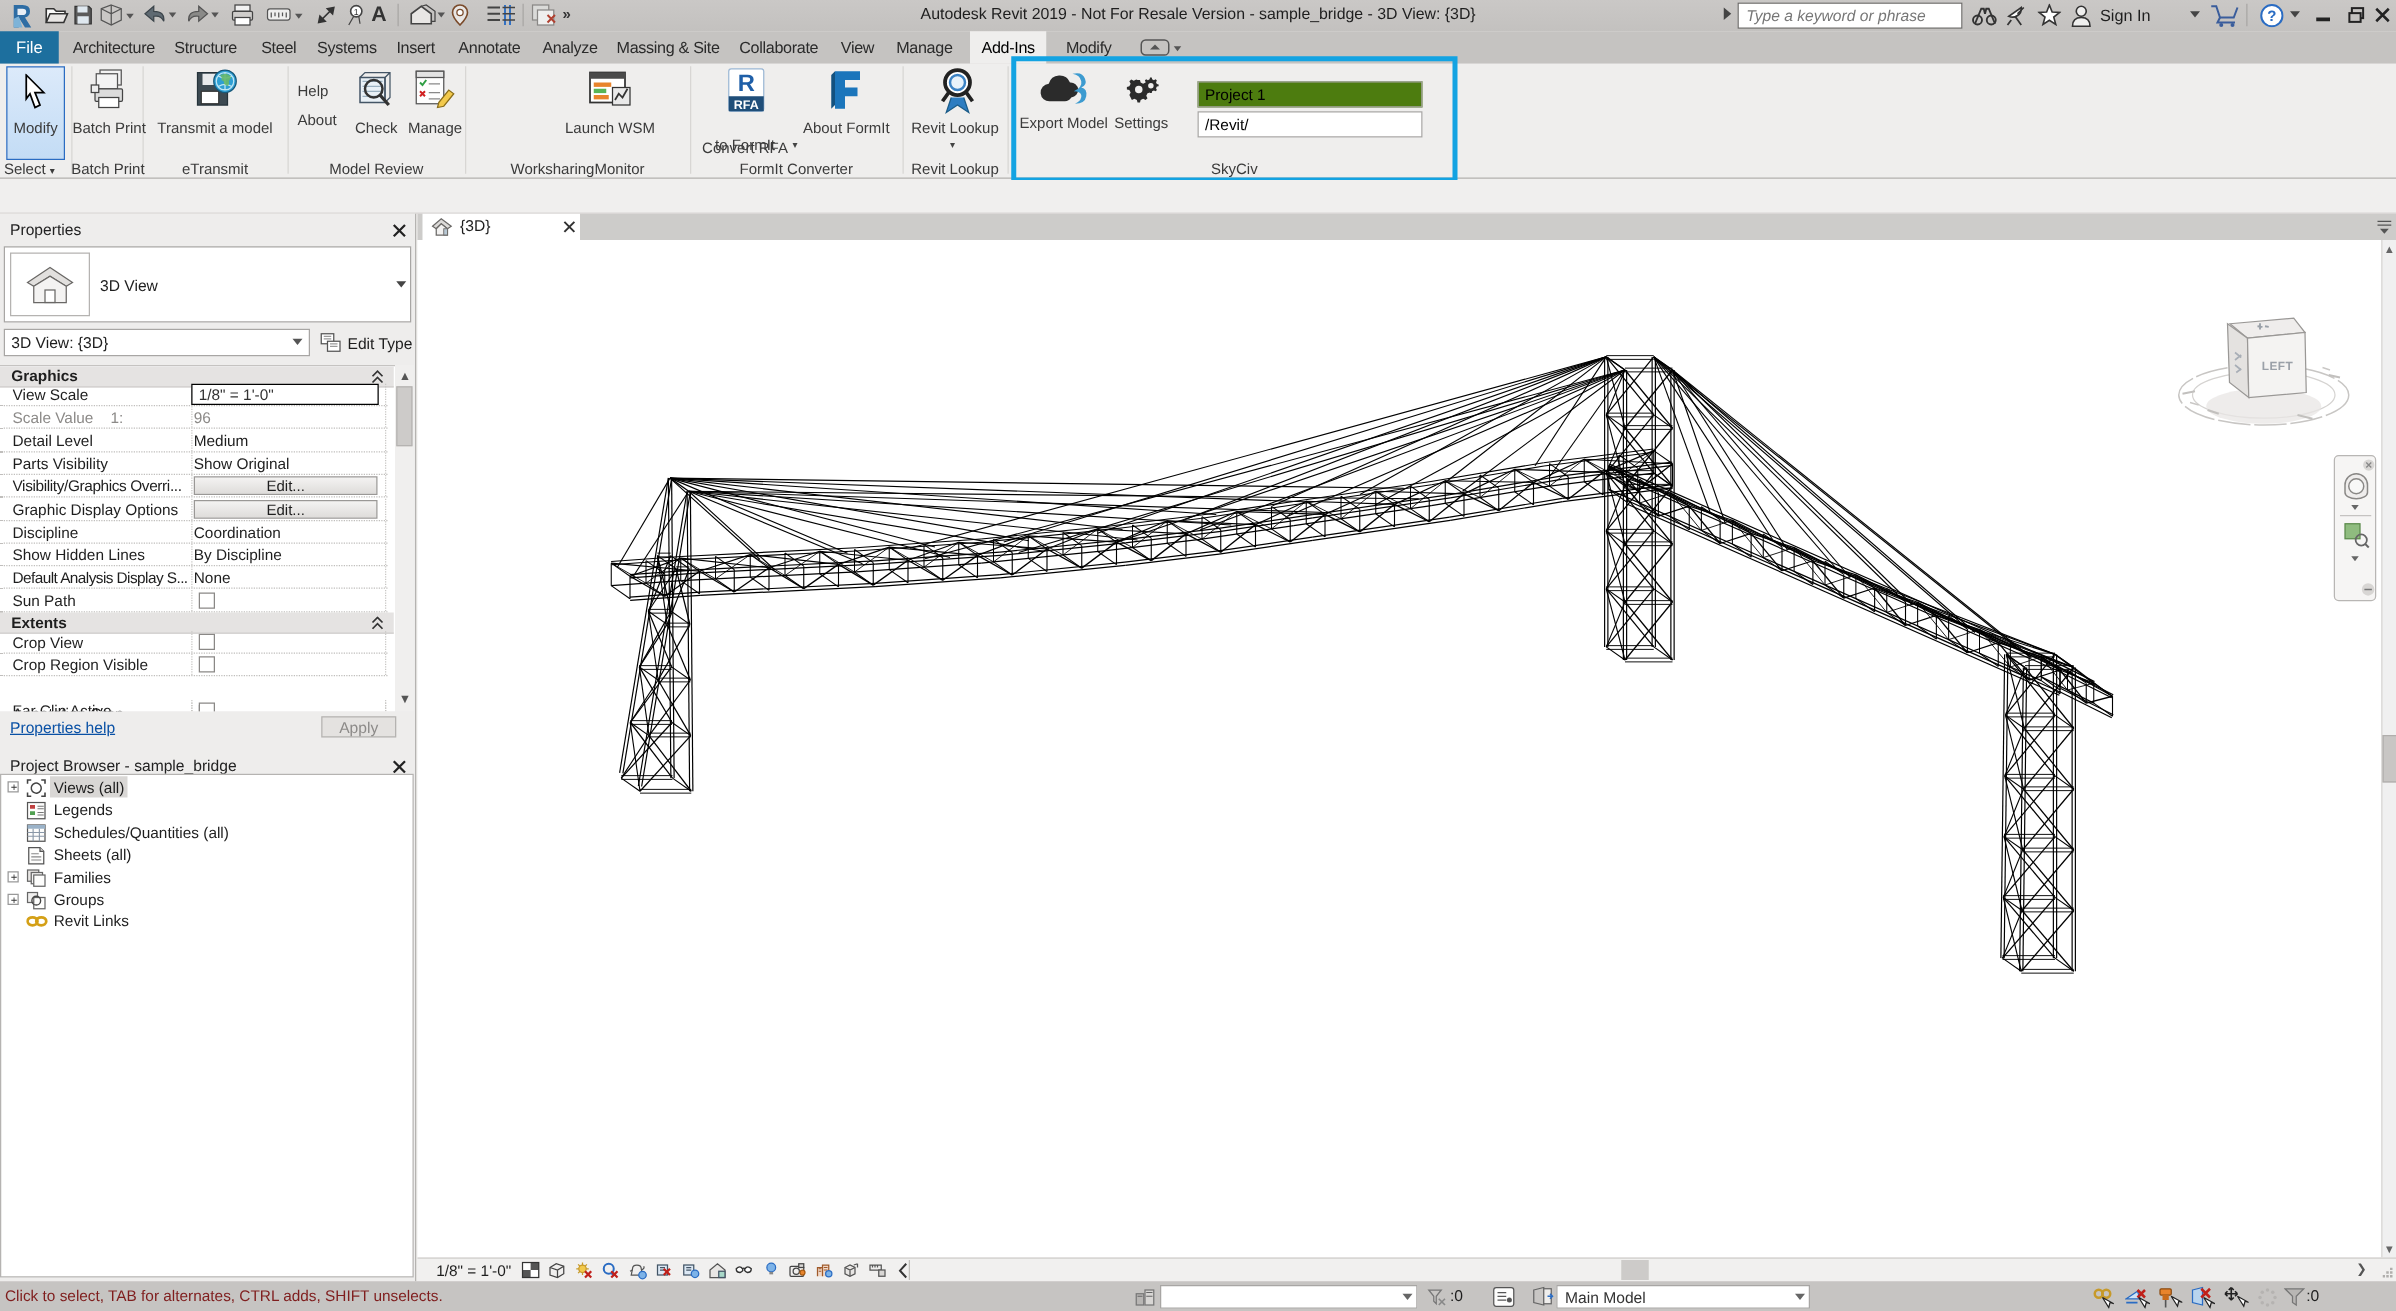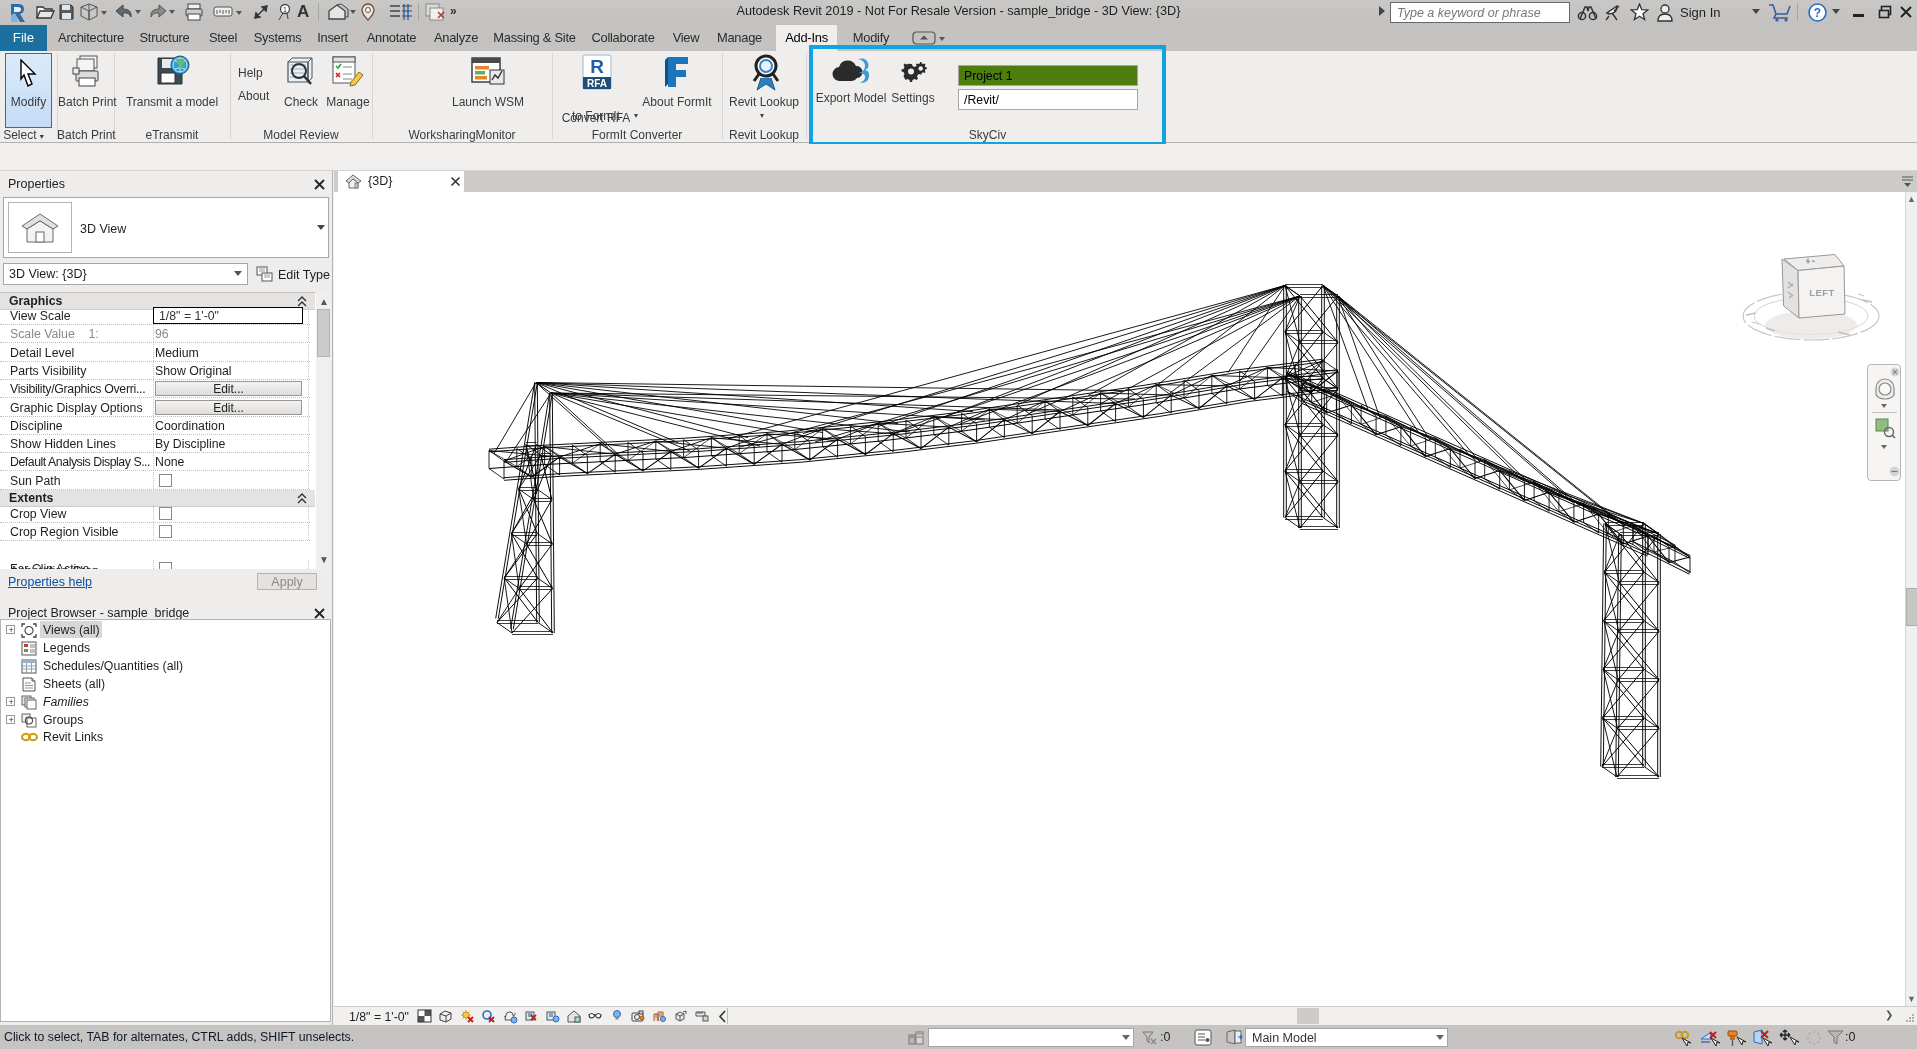--- a/index.html
+++ b/index.html
@@ -55,21 +55,21 @@
 #tabbar { position:absolute; left:334px; top:171px; width:1631px; height:21px;
   background:#cdccca; }
 #viewtab { position:absolute; left:4px; top:0; width:126px; height:21px; background:#fff; }
 
 #vscroll { position:absolute; left:1905px; top:192px; width:12px; height:814px; background:#f0f0f0; border-left:1px solid #d8d6d4; }
 #hstrip { position:absolute; left:334px; top:1006px; width:1583px; height:19px;
   background:#f1f0ef; border-top:1px solid #d0cecc; }
 
 #statusbar { position:absolute; left:0; top:1025px; width:1917px; height:24px;
   background:#c6c4c2; }
-#statusbar .stext { position:absolute; left:4px; top:5px; font-size:12.3px; color:#0f172a; }
+#statusbar .stext { position:absolute; left:4px; top:5px; font-size:12.3px; color:#7f1d1d; }
 .icon { position:absolute; }
 input, select { font-family:"Liberation Sans",sans-serif; }
 </style>
 </head>
 <body>
 <div id="app">
   <div id="titlebar">
     <div id="title">Autodesk Revit 2019 - Not For Resale Version - sample_bridge - 3D View: {3D}</div>
     <div id="qat">
       <svg class="icon" style="left:6px;top:2px" width="22" height="21" viewBox="0 0 22 21">
@@ -1205,21 +1205,21 @@
           </svg>
       <div class="ti" style="left:42px;top:57px;">Sheets (all)</div>
       <div style="position:absolute;left:5px;top:77px;width:9px;height:9px;background:#fff;border:1px solid #999;">
             <div style="position:absolute;left:1.5px;top:-0.5px;font-size:9px;color:#333;line-height:9px;">+</div>
           </div>
       <svg class="icon" style="left:20px;top:75px" width="16" height="15" viewBox="0 0 16 15">
             <rect x="1" y="1" width="9" height="9" fill="#e8e6e4" stroke="#666"></rect>
             <rect x="4" y="3" width="9" height="9" fill="#f4f3f2" stroke="#666"></rect>
             <rect x="6" y="5" width="9" height="9" fill="#fdfdfc" stroke="#666"></rect>
           </svg>
-      <div class="ti" style="left:42px;top:75px;font-style:italic;">Families</div>
+      <div class="ti" style="left:42px;top:75px;">Families</div>
       <div style="position:absolute;left:5px;top:95px;width:9px;height:9px;background:#fff;border:1px solid #999;">
             <div style="position:absolute;left:1.5px;top:-0.5px;font-size:9px;color:#333;line-height:9px;">+</div>
           </div>
       <svg class="icon" style="left:20px;top:93px" width="16" height="15" viewBox="0 0 16 15">
             <rect x="1" y="1" width="8" height="8" fill="#f0efee" stroke="#666"></rect>
             <rect x="6" y="5" width="9" height="9" fill="#fdfdfc" stroke="#666"></rect>
             <circle cx="8" cy="7.5" r="3.5" fill="none" stroke="#444" stroke-width="1.1"></circle>
           </svg>
       <div class="ti" style="left:42px;top:93px;">Groups</div>
       <svg class="icon" style="left:20px;top:110px" width="18" height="14" viewBox="0 0 18 14">

